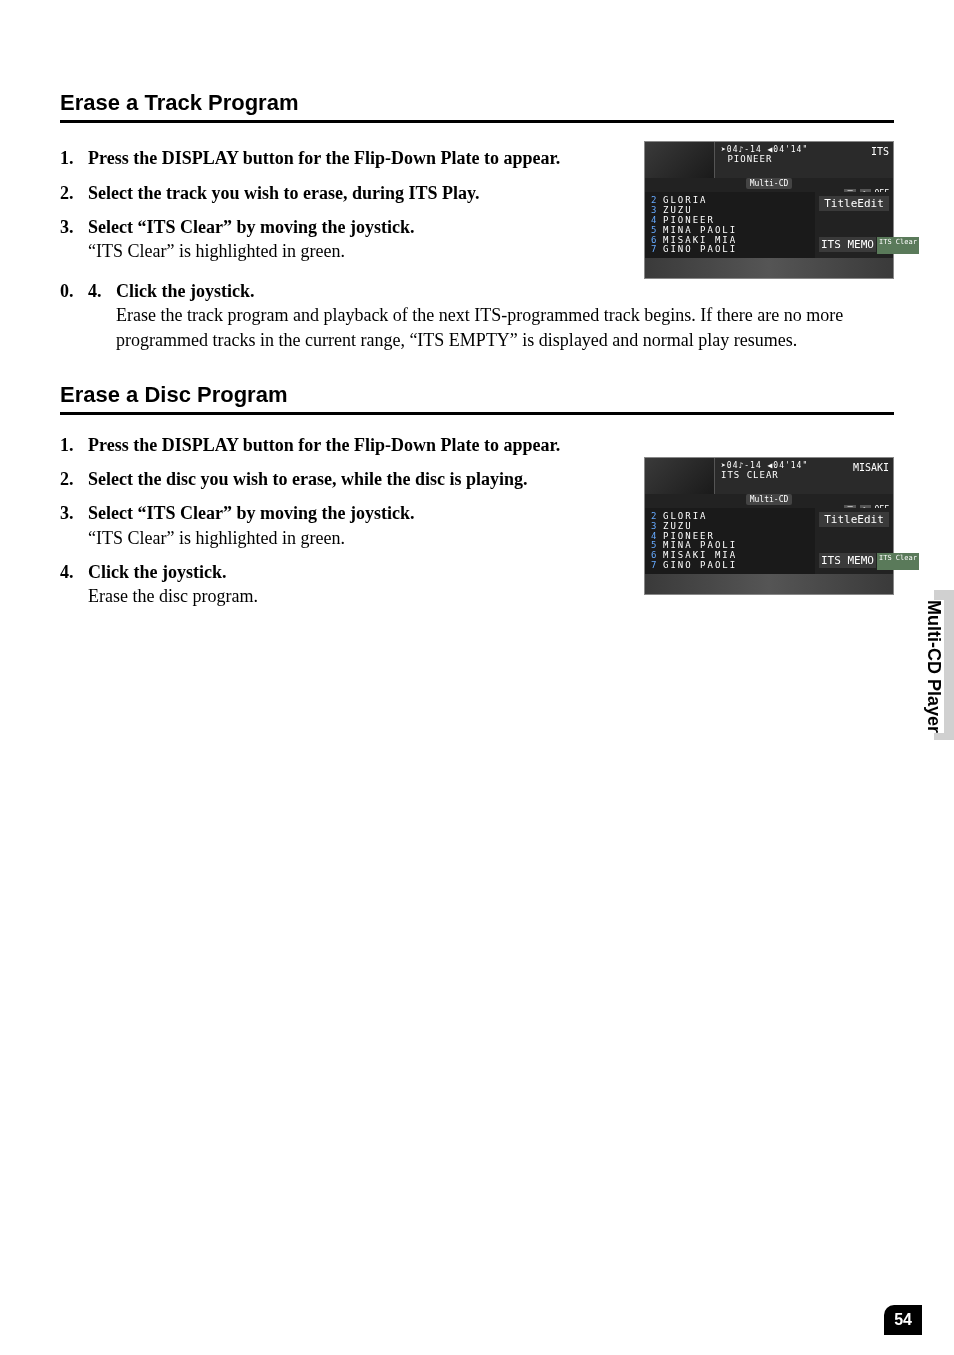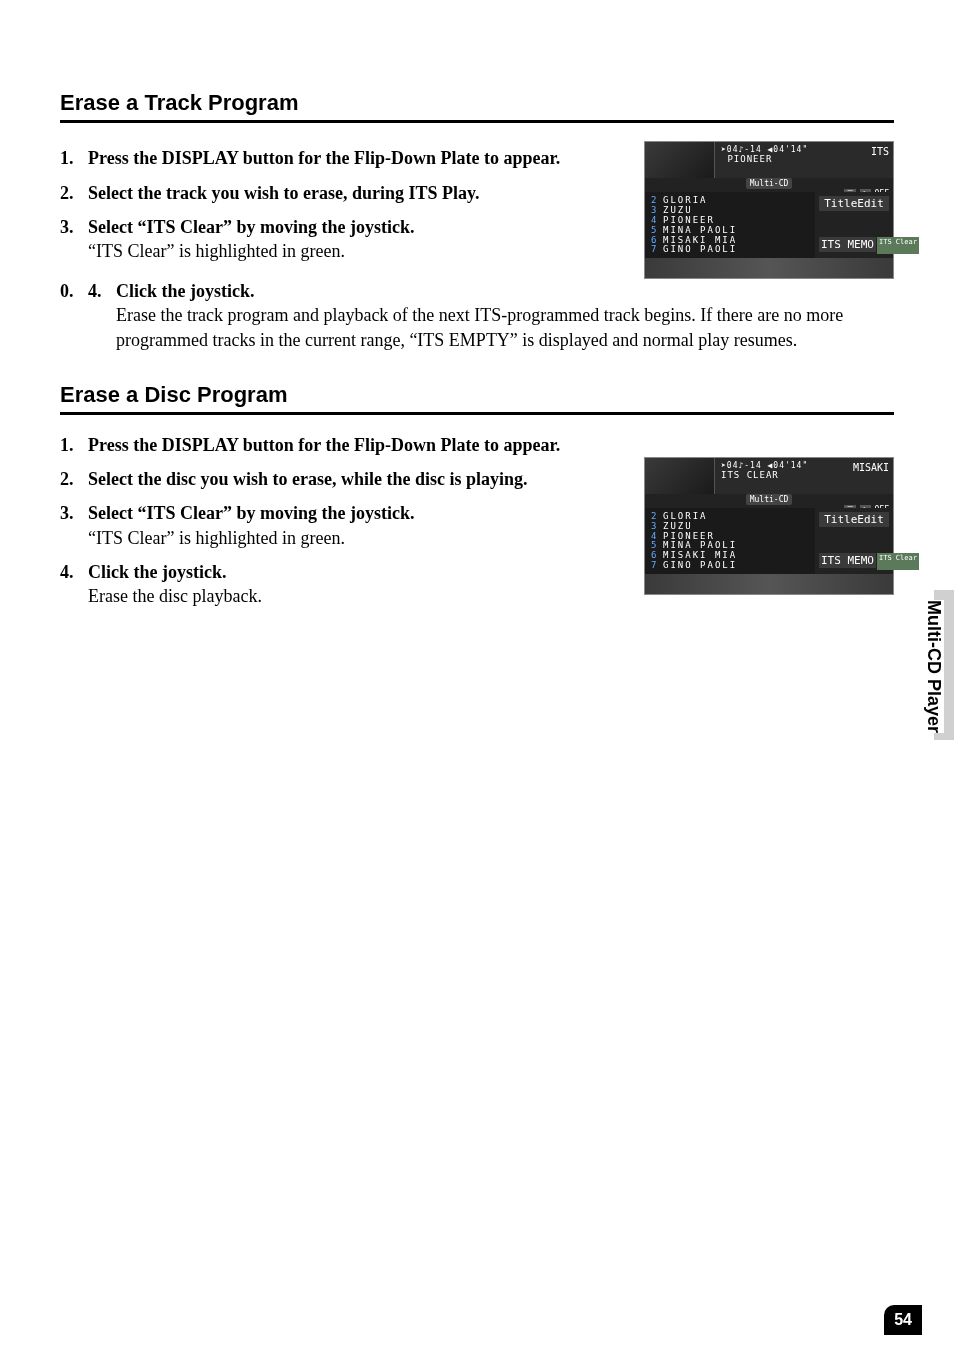--- a/index.html
+++ b/index.html
@@ -327,21 +327,21 @@
         </li>
         <li>
           <div class="step-body">
             <span class="step-title">Select “ITS Clear” by moving the joystick.</span>
             <div class="step-desc">“ITS Clear” is highlighted in green.</div>
           </div>
         </li>
         <li>
           <div class="step-body">
             <span class="step-title">Click the joystick.</span>
-            <div class="step-desc">Erase the disc playback.</div>
+            <div class="step-desc">Erase the disc program.</div>
           </div>
         </li>
       </ol>
     </div>
 
     <div class="screenshot">
       <div class="shot-top">
         <div class="shot-top-left"></div>
         <div class="shot-top-right">
           <div class="shot-line1">➤04♪-14 ◀04'14"</div>

